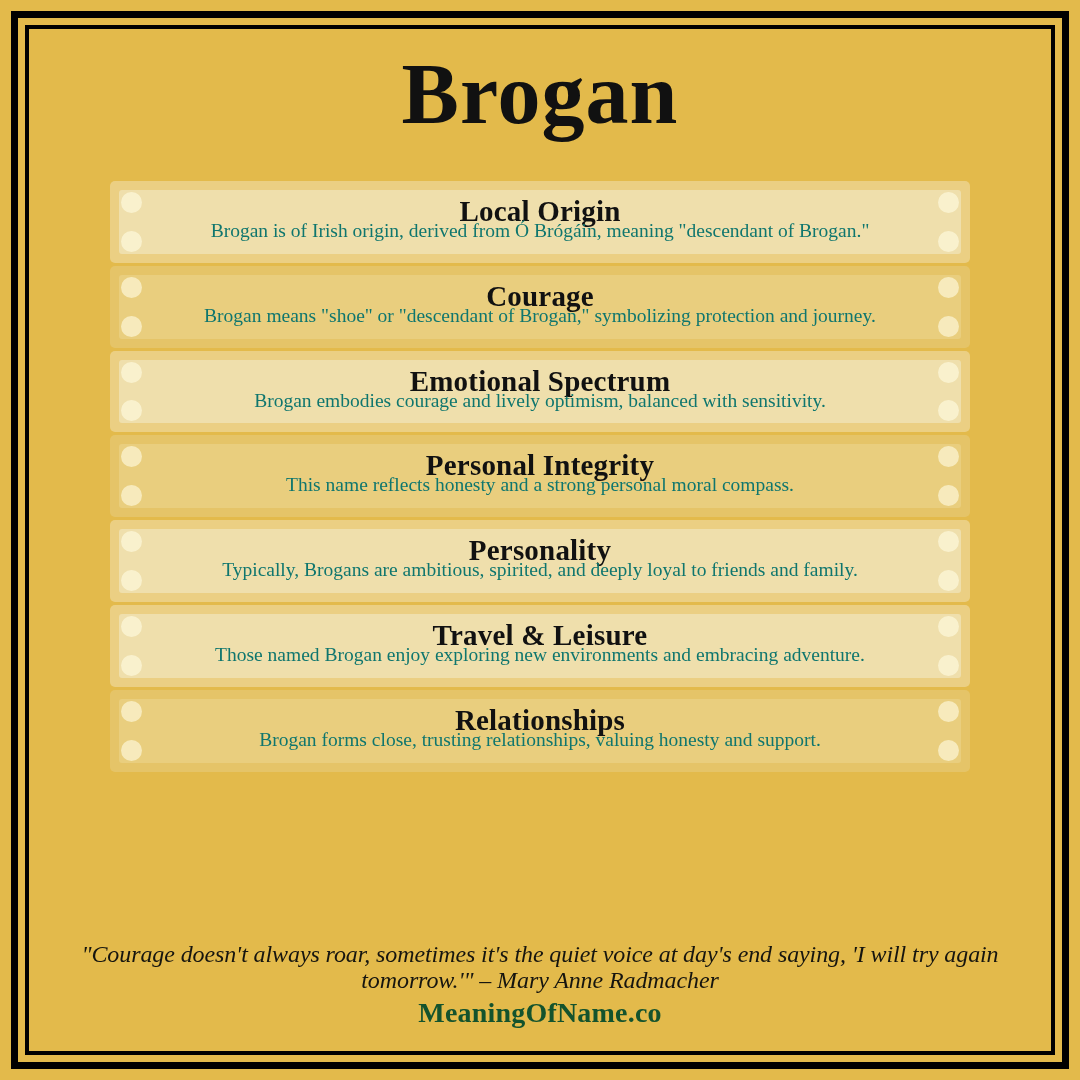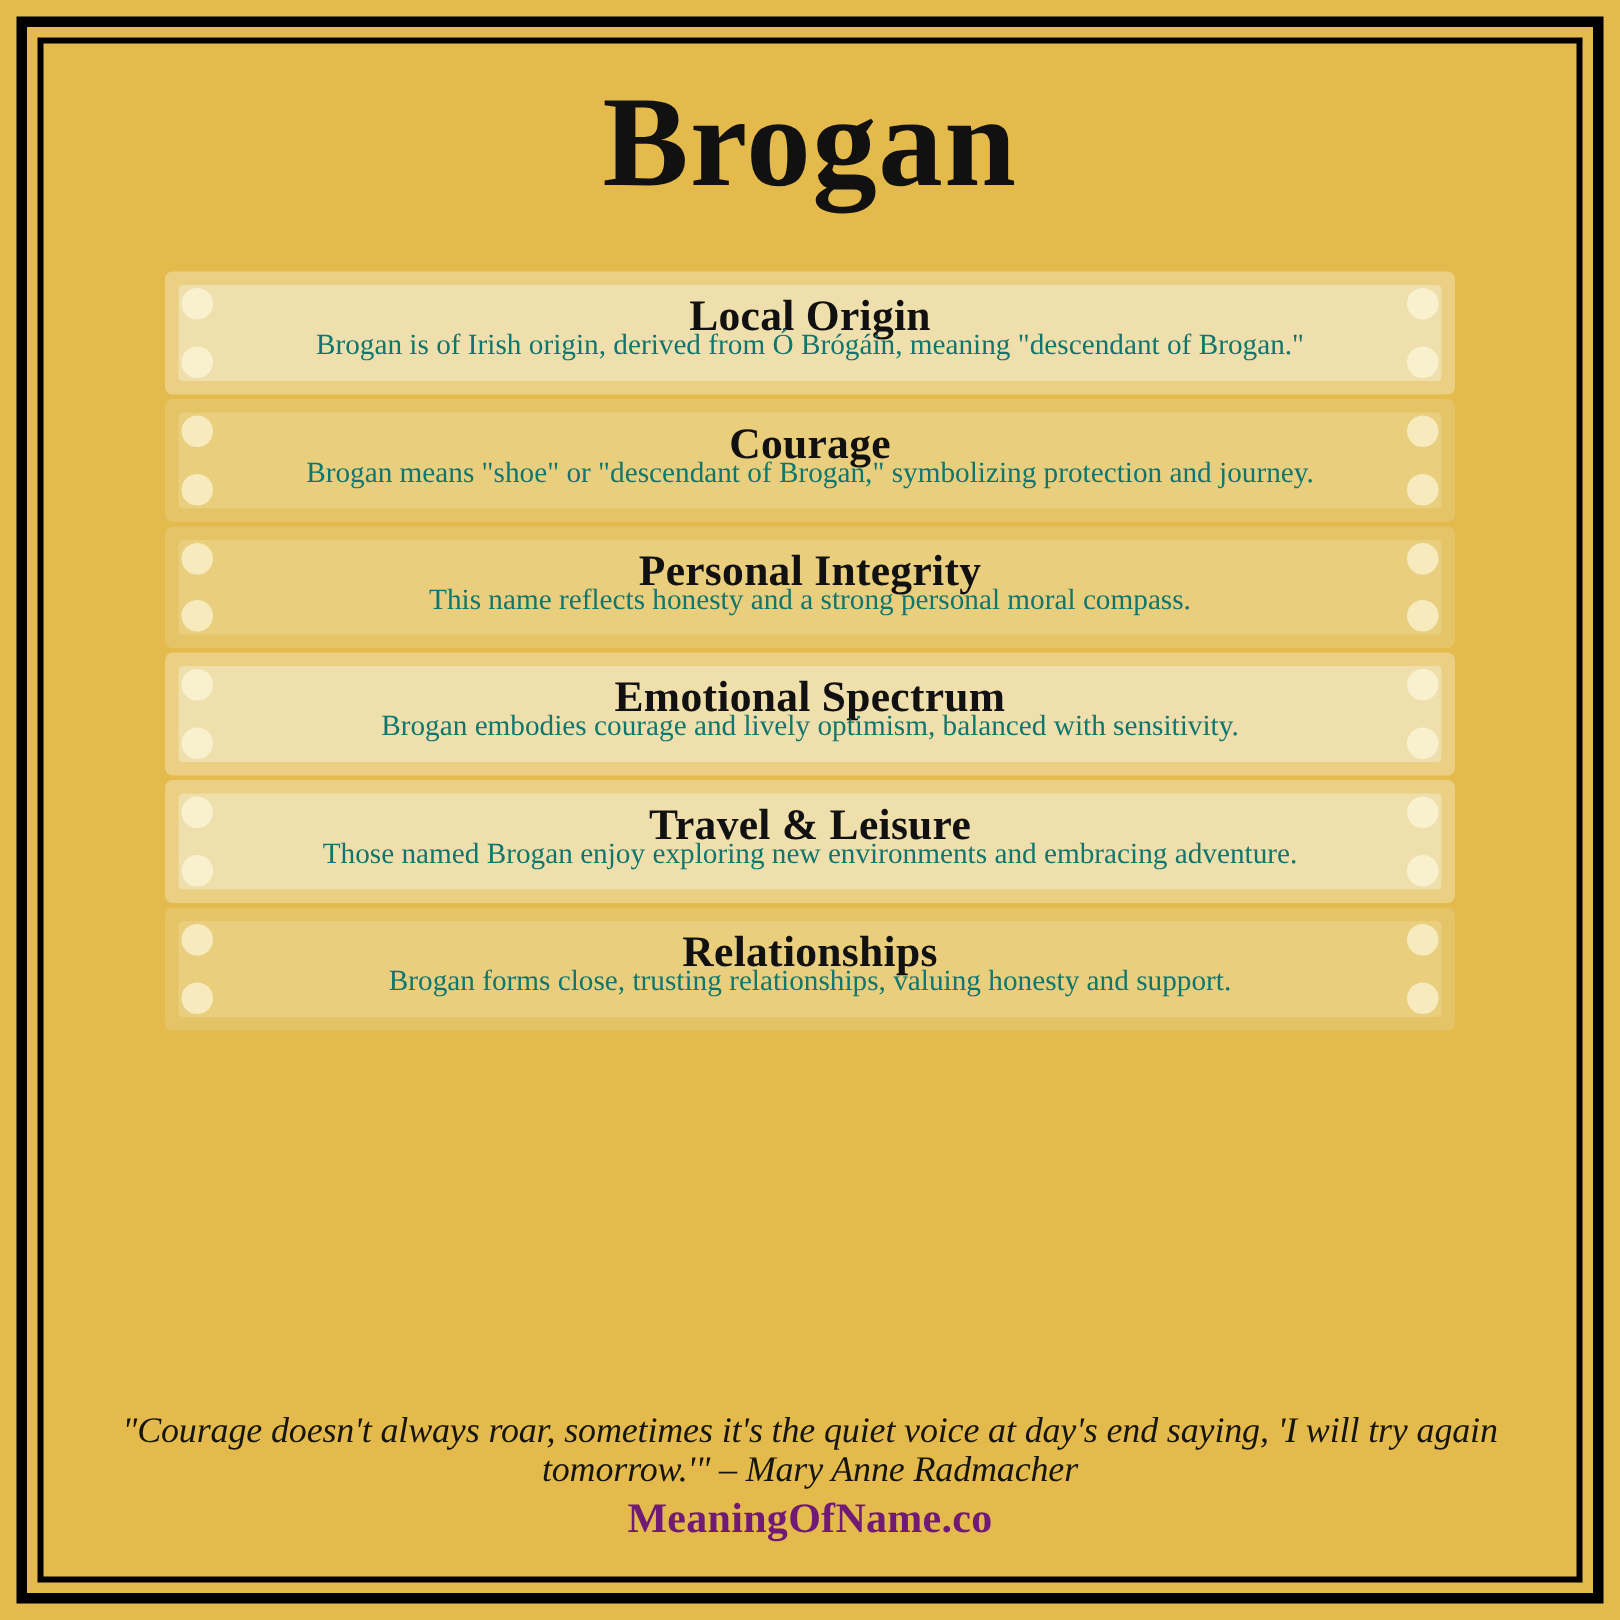--- a/index.html
+++ b/index.html
@@ -140,21 +140,21 @@
     font-style: italic;
     color: #16150f;
     line-height: 1.08;
     letter-spacing: -0.1px;
   }
 
   .brand {
     margin-top: 3px;
     font-size: 28px;
     font-weight: bold;
-    color: #701a75;
+    color: #14532d;
     letter-spacing: 0.2px;
   }
 </style>
 </head>
 <body>
 
 <div id="poster">
 
   <div class="frame-outer"></div>
   <div class="frame-inner"></div>
@@ -177,38 +177,48 @@
         <div class="card dark">
           <div class="card-inner">
             <span class="rivet tl"></span>
             <span class="rivet tr"></span>
             <span class="rivet bl"></span>
             <span class="rivet br"></span>
             <div class="card-heading">Courage</div>
             <div class="card-body">Brogan means "shoe" or "descendant of Brogan," symbolizing protection and journey.</div>
           </div>
         </div>
+        <div class="card light">
+          <div class="card-inner">
+            <span class="rivet tl"></span>
+            <span class="rivet tr"></span>
+            <span class="rivet bl"></span>
+            <span class="rivet br"></span>
+            <div class="card-heading">Emotional Spectrum</div>
+            <div class="card-body">Brogan embodies courage and lively optimism, balanced with sensitivity.</div>
+          </div>
+        </div>
         <div class="card dark">
           <div class="card-inner">
             <span class="rivet tl"></span>
             <span class="rivet tr"></span>
             <span class="rivet bl"></span>
             <span class="rivet br"></span>
             <div class="card-heading">Personal Integrity</div>
             <div class="card-body">This name reflects honesty and a strong personal moral compass.</div>
           </div>
         </div>
         <div class="card light">
           <div class="card-inner">
             <span class="rivet tl"></span>
             <span class="rivet tr"></span>
             <span class="rivet bl"></span>
             <span class="rivet br"></span>
-            <div class="card-heading">Emotional Spectrum</div>
-            <div class="card-body">Brogan embodies courage and lively optimism, balanced with sensitivity.</div>
+            <div class="card-heading">Personality</div>
+            <div class="card-body">Typically, Brogans are ambitious, spirited, and deeply loyal to friends and family.</div>
           </div>
         </div>
         <div class="card light">
           <div class="card-inner">
             <span class="rivet tl"></span>
             <span class="rivet tr"></span>
             <span class="rivet bl"></span>
             <span class="rivet br"></span>
             <div class="card-heading">Travel &amp; Leisure</div>
             <div class="card-body">Those named Brogan enjoy exploring new environments and embracing adventure.</div>

